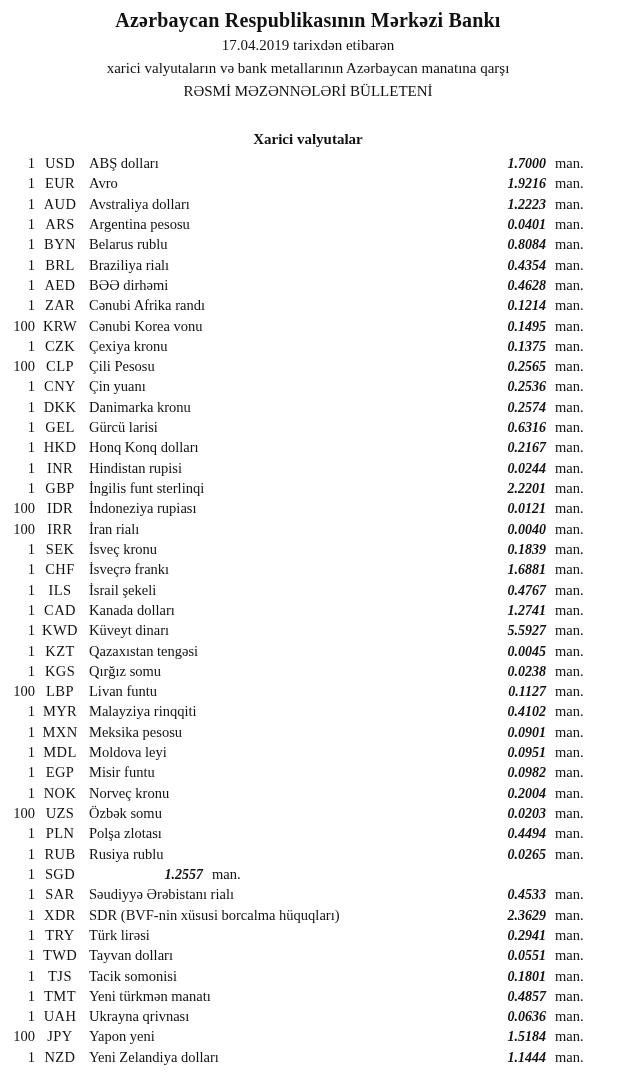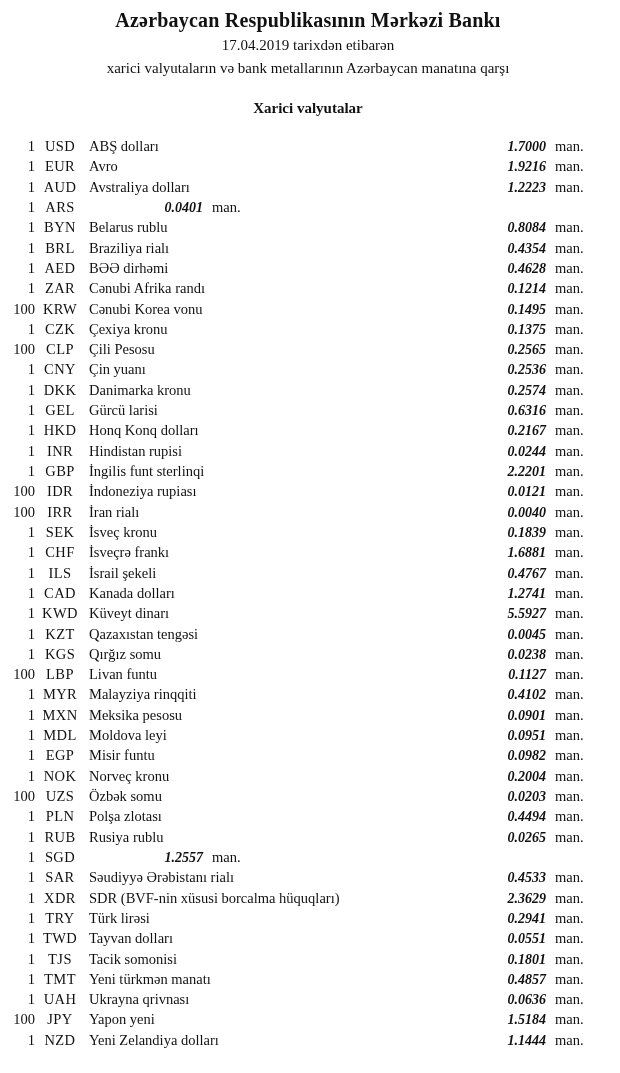--- a/index.html
+++ b/index.html
@@ -7,37 +7,38 @@
   body {
     width: 620px; height: 1073px;
     font-family: "Liberation Serif", "DejaVu Serif", serif;
     color: #111;
     overflow: hidden;
   }
   .page { width: 616px; height: 1073px; background: #ffffff; overflow: hidden; }
   .header { text-align: center; padding-top: 7px; }
   .bank-title { font-size: 20px; font-weight: bold; line-height: 27px; letter-spacing: 0.2px; }
   .hline { font-size: 15px; font-weight: normal; line-height: 23px; }
-  .section-title { text-align: center; font-size: 15px; font-weight: bold; margin-top: 18px; line-height: 20px; }
+  .section-title { text-align: center; font-size: 15px; font-weight: bold; margin-top: 26px; line-height: 20px; }
   .table { margin-top: 4px; }
   .row { display: flex; align-items: baseline; height: 20.32px; font-size: 14.5px; line-height: 20.32px; }
   .qty  { width: 35px; text-align: right; flex: none; }
   .code { width: 50px; text-align: center; flex: none; letter-spacing: 0.4px; }
   .name { flex: 1; padding-left: 4px; white-space: nowrap; overflow: hidden; }
   .rate { width: 118px; text-align: right; flex: none; font-weight: bold; font-style: italic; font-size: 14px; }
-  .unit { width: 70px; padding-left: 9px; flex: none; margin-top: 14px; }
+  .unit { width: 70px; padding-left: 9px; flex: none; }
 </style>
 </head>
 <body>
 
 <div class="page">
   <div class="header">
     <div class="bank-title">Azərbaycan Respublikasının Mərkəzi Bankı</div>
     <div class="hline">17.04.2019 tarixdən etibarən</div>
     <div class="hline">xarici valyutaların və bank metallarının Azərbaycan manatına qarşı</div>
+    <div class="hline">RƏSMİ MƏZƏNNƏLƏRİ BÜLLETENİ</div>
   </div>
 
   <div class="section-title">Xarici valyutalar</div>
 
   <div class="table">
   <div class="row">
     <span class="qty">1</span>
     <span class="code">USD</span>
     <span class="name">ABŞ dolları</span>
     <span class="rate">1.7000</span>
@@ -56,20 +57,21 @@
     <span class="qty">1</span>
     <span class="code">AUD</span>
     <span class="name">Avstraliya dolları</span>
     <span class="rate">1.2223</span>
     <span class="unit">man.</span>
   </div>
 
   <div class="row">
     <span class="qty">1</span>
     <span class="code">ARS</span>
+    <span class="name">Argentina pesosu</span>
     <span class="rate">0.0401</span>
     <span class="unit">man.</span>
   </div>
 
   <div class="row">
     <span class="qty">1</span>
     <span class="code">BYN</span>
     <span class="name">Belarus rublu</span>
     <span class="rate">0.8084</span>
     <span class="unit">man.</span>

